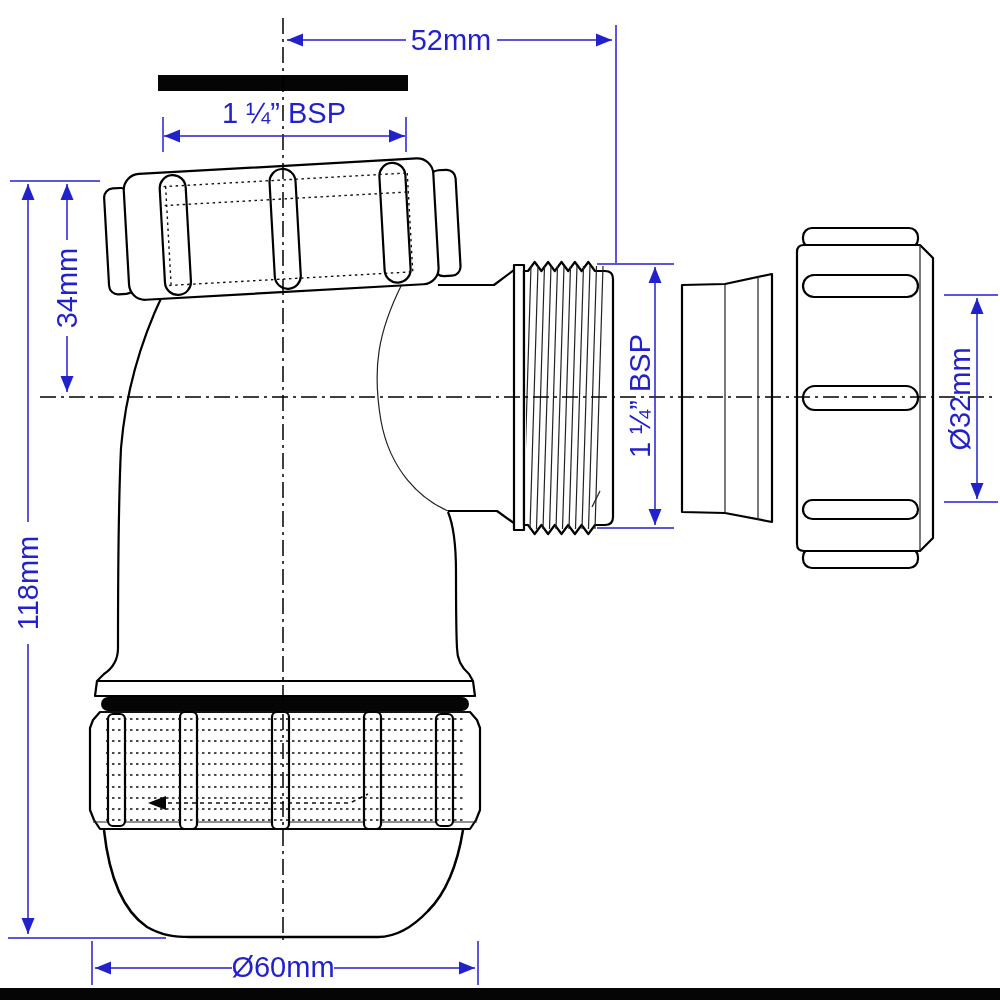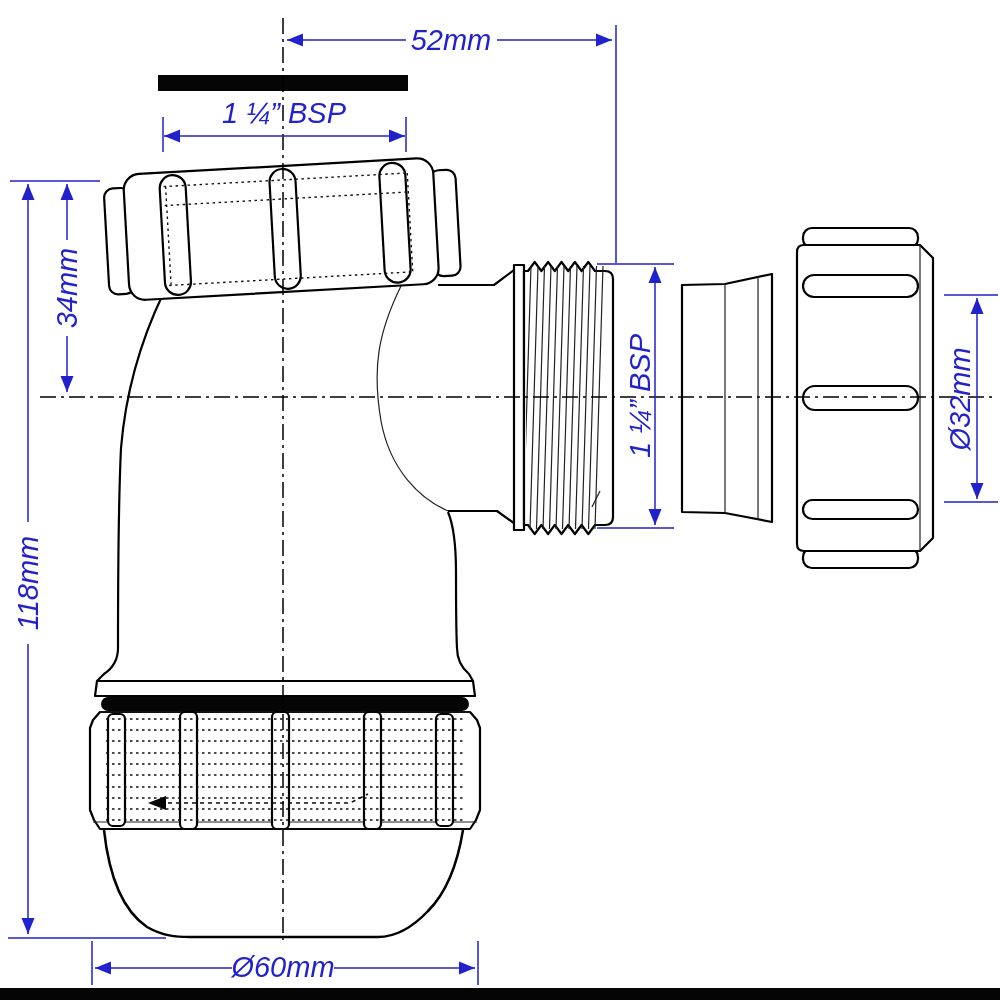--- a/index.html
+++ b/index.html
@@ -1,16 +1,16 @@
 <!DOCTYPE html>
 <html style="--dimension: #2222cc; --outline: #000000; --background: #ffffff;"><head>
 <meta charset="utf-8">
 <style>
   html,body{margin:0;padding:0;background:var(--background,#fff);}
-  .stage{width:1000px;height:1000px;position:relative;background:var(--background,#fff);font-style:italic;}
+  .stage{width:1000px;height:1000px;position:relative;background:var(--background,#fff);}
   svg{display:block;}
   .dim-text{font-family:"Liberation Sans",sans-serif;font-size:29px;fill:var(--dimension,#2222cc);}
   .dimln{stroke:var(--dimension,#2222cc);stroke-width:1.5;fill:none;}
   .dimarrow{fill:var(--dimension,#2222cc);stroke:none;}
   .ol{stroke:var(--outline,#000);stroke-width:2.2;fill:none;stroke-linejoin:round;}
   .olw{stroke:var(--outline,#000);stroke-width:2.2;fill:#fff;stroke-linejoin:round;}
   .thin{stroke:#222;stroke-width:1.2;fill:none;}
   .dot{stroke:#111;stroke-width:1.4;fill:none;stroke-dasharray:2.5 3.5;}
   .dash{stroke:#111;stroke-width:1.6;fill:none;stroke-dasharray:4 4;}
   .cl{stroke:#000;stroke-width:1.5;fill:none;stroke-dasharray:16 5 3 5;}

